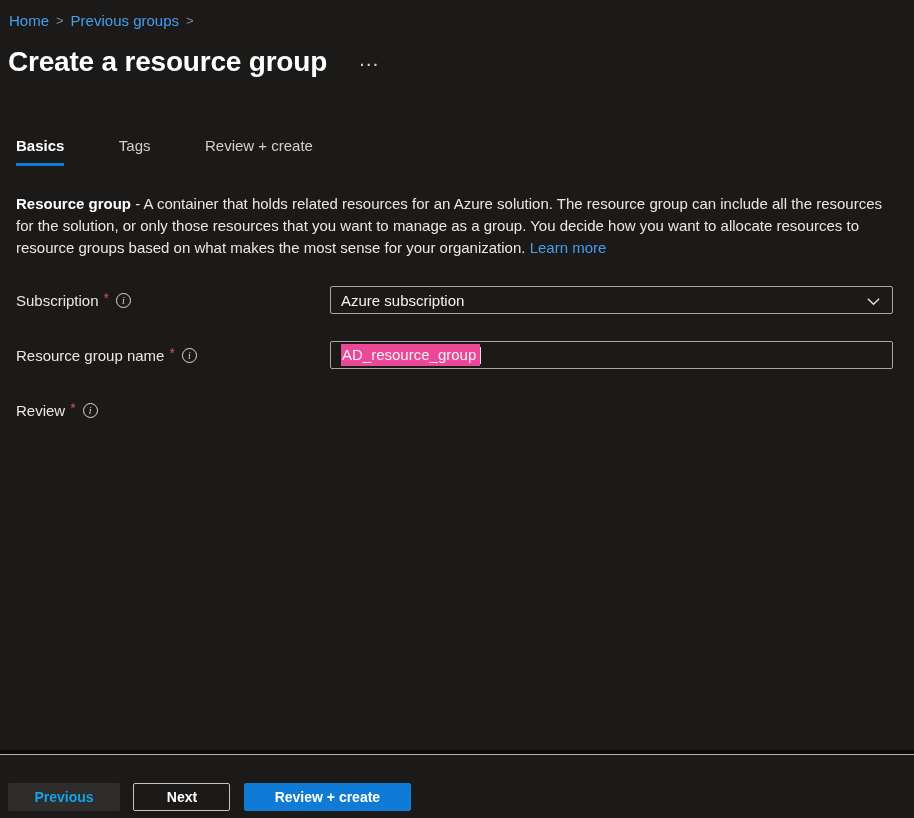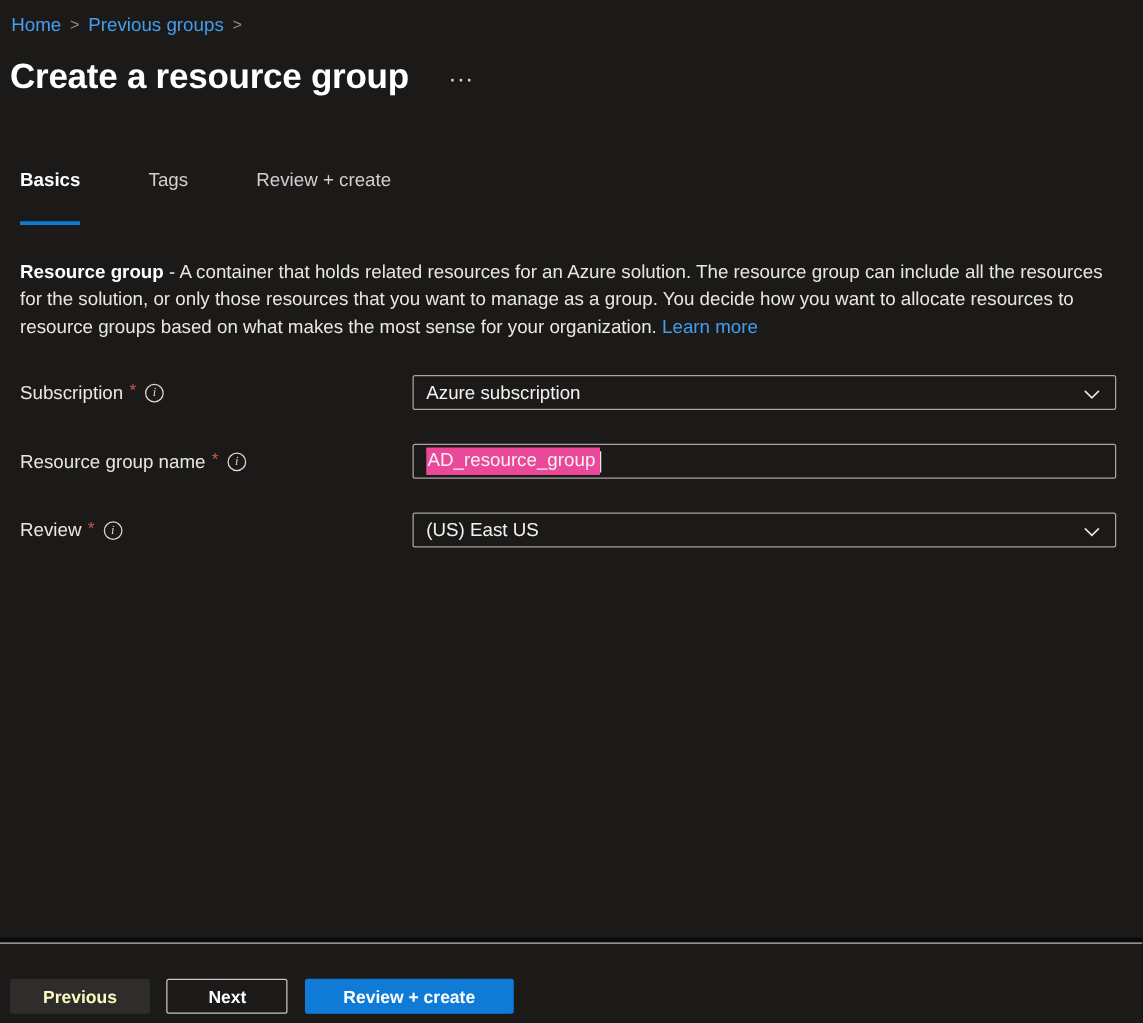--- a/index.html
+++ b/index.html
@@ -57,21 +57,21 @@
 
   
   .tabs {
     margin-top: 60px;
     padding: 0 16px;
   }
   .tab {
     display: inline-block;
     font-size: 15px;
     color: #d2d0ce;
-    padding-bottom: 24px;
+    padding-bottom: 9px;
     margin-right: 50px;
     border-bottom: 3px solid transparent;
     cursor: pointer;
   }
   .tab.active {
     color: #ffffff;
     font-weight: bold;
     border-bottom-color: var(--accent, #0f7bd7);
   }
 
@@ -175,21 +175,21 @@
     font-family: "Liberation Sans", sans-serif;
     font-size: 14px;
     margin-right: 9px;
     text-align: center;
     cursor: pointer;
   }
   .btn-previous {
     width: 112px;
     background: #2e2d2c;
     border: 1px solid #2e2d2c;
-    color: #fef9c3;
+    color: #0ea5e9;
     font-weight: bold;
     cursor: default;
   }
   .btn-next {
     width: 97px;
     background: transparent;
     border: 1px solid #c8c6c4;
     color: #ffffff;
     font-weight: bold;
   }
@@ -250,26 +250,20 @@
         <span class="caret"></span>
     </div>
   </div>
 
   <div class="form-row">
     <div class="form-label">
       <span>Review</span>
       <span class="req">*</span>
       <span class="info-icon">i</span>
     </div>
-    <div class="control">
-      <span>(US) East US</span>
-      <svg class="chev" width="15" height="15" viewBox="0 0 16 16">
-          <path d="M2 5 L8 11 L14 5" fill="none" stroke="#e8e6e3" stroke-width="1.4"></path>
-        </svg>
-    </div>
   </div>
 
 </div>
 
 <div class="footer">
   <button class="btn btn-previous" disabled="">Previous</button>
   <button class="btn btn-next">Next</button>
   <button class="btn btn-primary">Review + create</button>
 </div>
 

